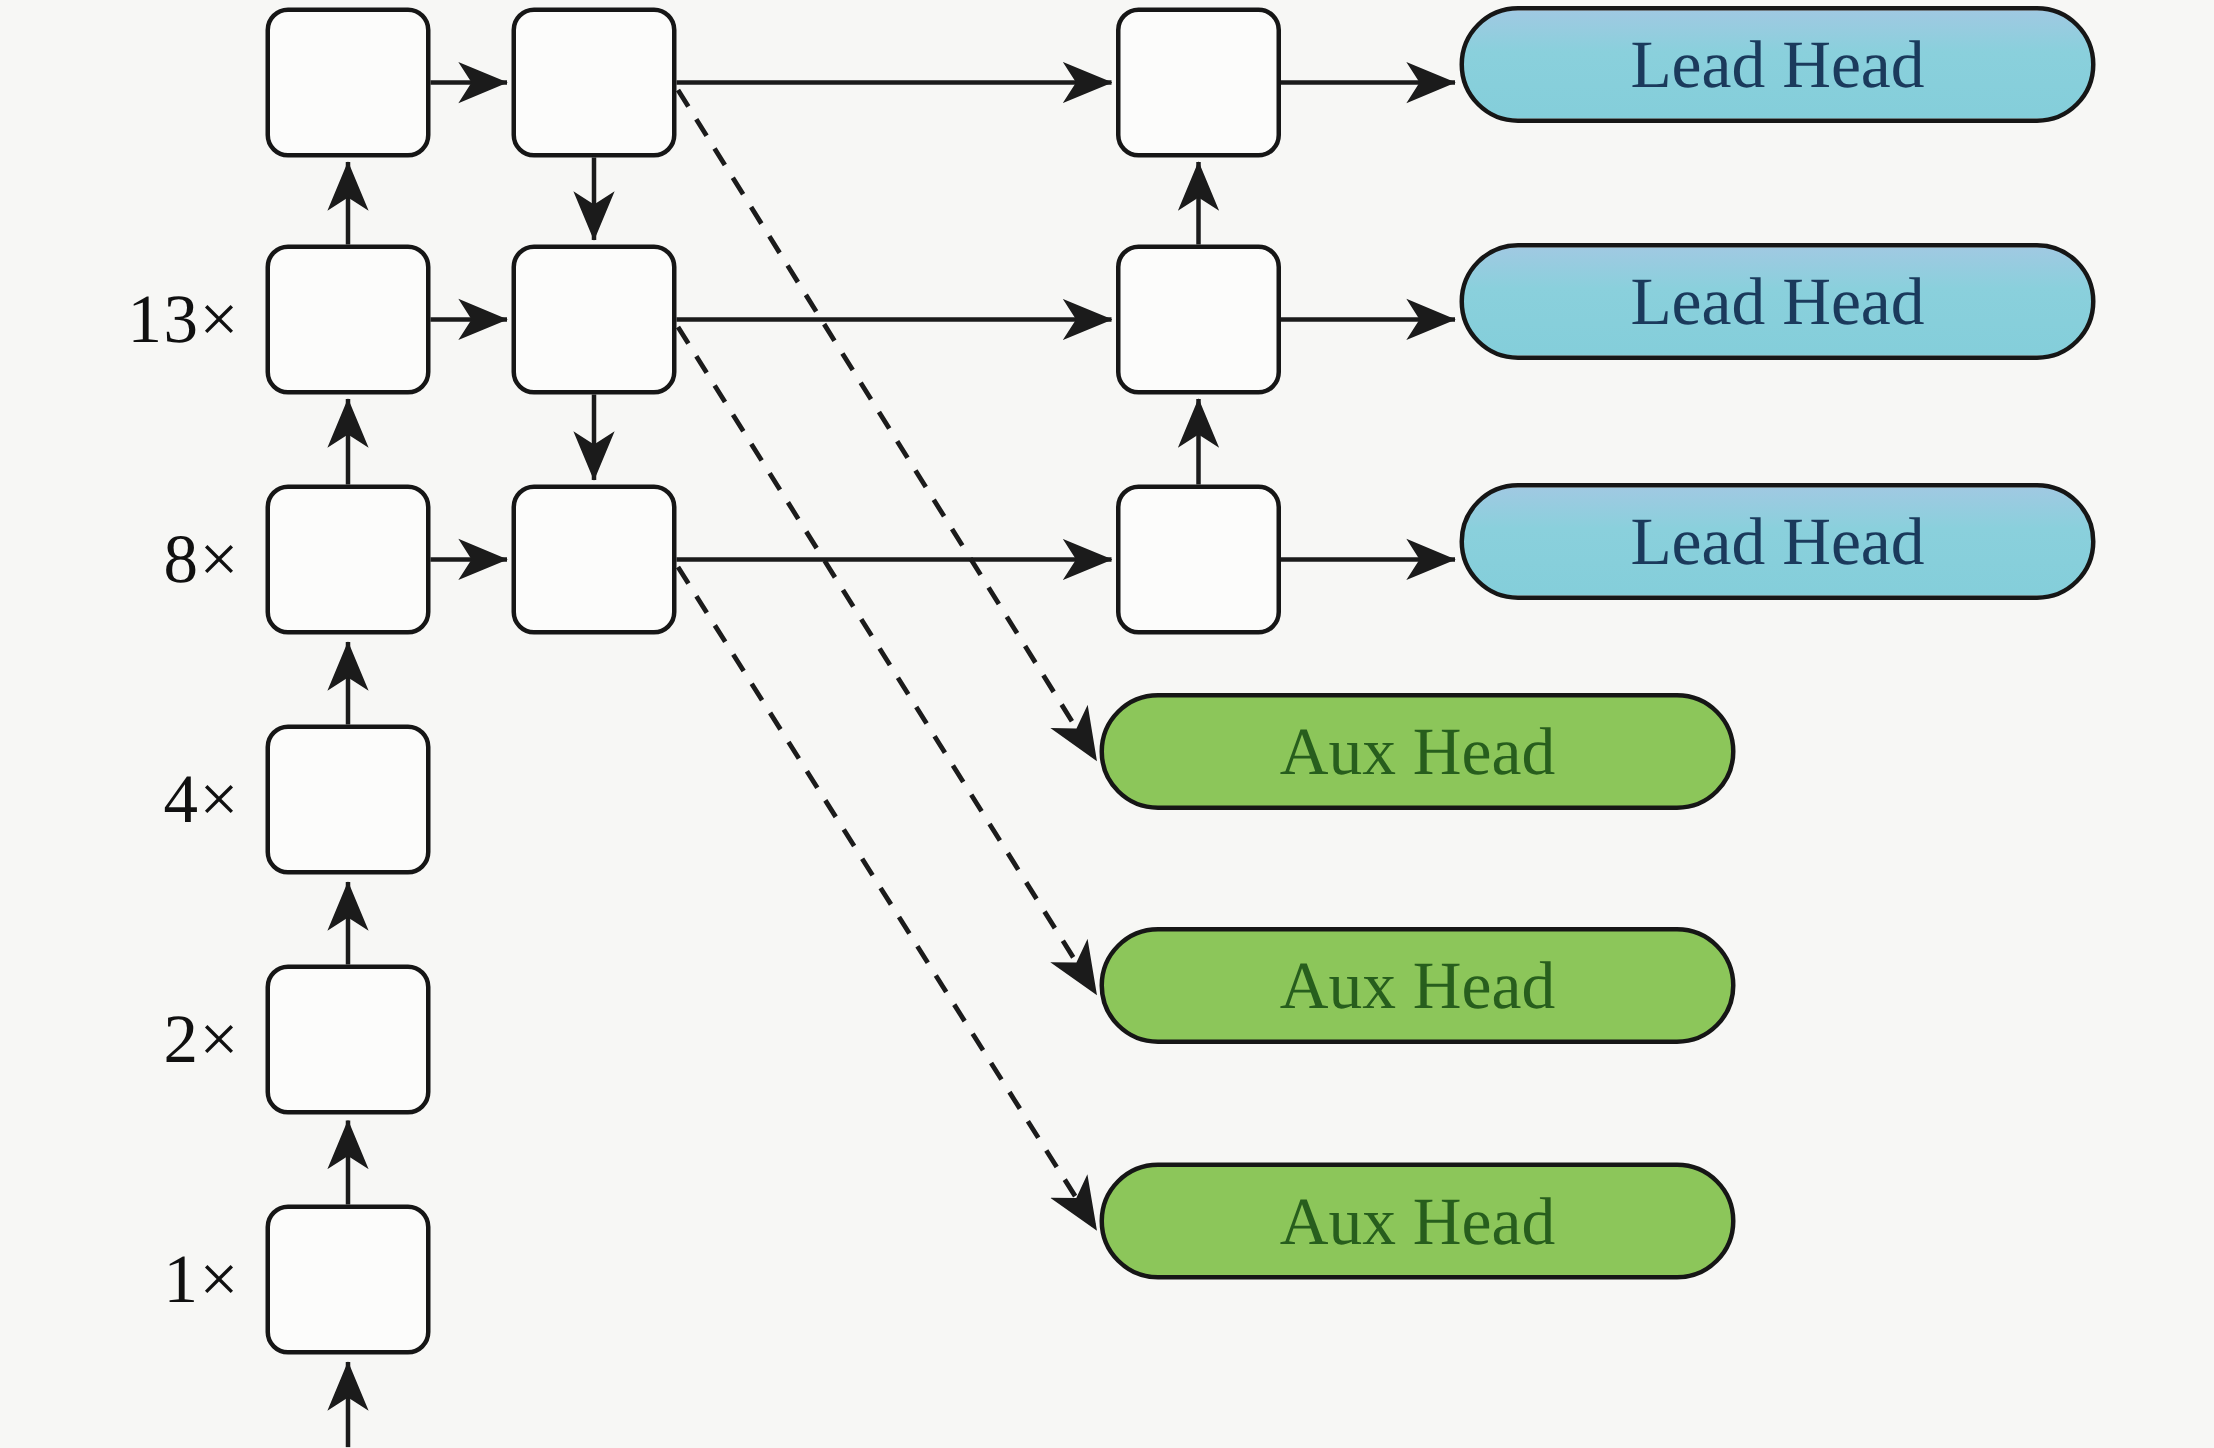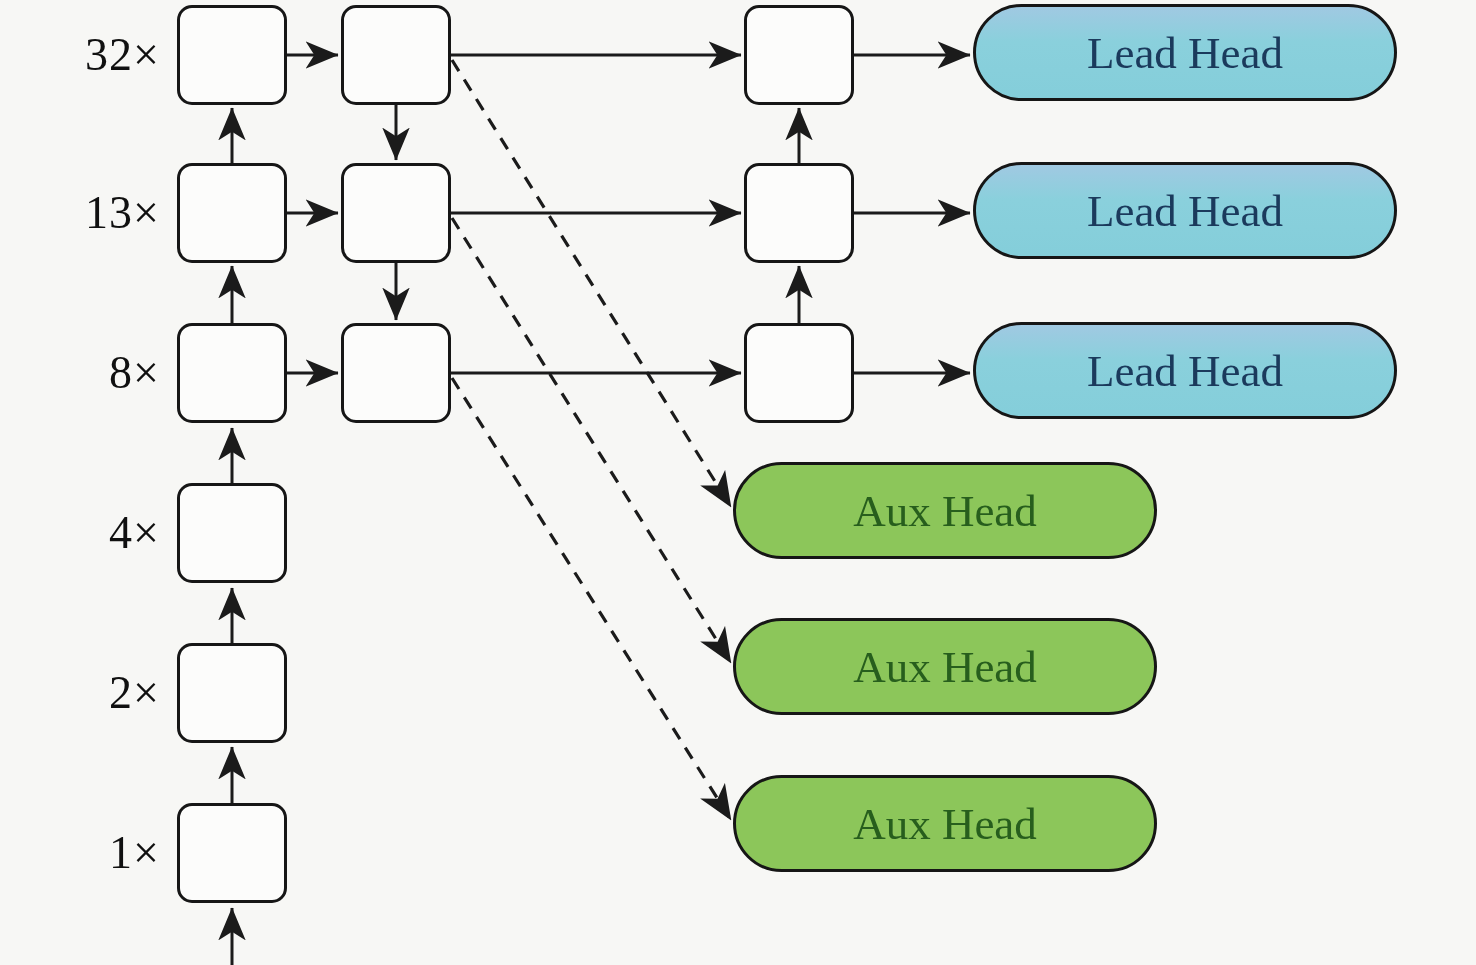--- a/index.html
+++ b/index.html
@@ -30,21 +30,21 @@
     background:var(--block-fill);
     border:3.2px solid var(--block-border);
     border-radius:15px;z-index:2;
   }
   .scale-label{
     position:absolute;left:0;width:160px;height:64px;line-height:64px;
     text-align:right;font-size:46px;color:var(--label-text);z-index:2;
     letter-spacing:1px;
   }
   .pill{
-    position:absolute;width:424px;height:97px;box-sizing:border-box;
+    position:absolute;width:424px;height:78px;box-sizing:border-box;
     border:3.2px solid var(--block-border);border-radius:51px;
     display:flex;align-items:center;justify-content:center;
     font-size:45px;z-index:2;
   }
   .pill.lead{
     background:linear-gradient(180deg,var(--lead-fill-top) 0%,var(--lead-fill-mid) 38%,var(--lead-fill-bottom) 100%);
     color:var(--lead-text);
   }
   .pill.aux{
     background:var(--aux-fill);
@@ -86,21 +86,20 @@
 
     <line class="wire" x1="854" y1="55" x2="970" y2="55" marker-end="url(#ah)"></line>
     <line class="wire" x1="854" y1="213" x2="970" y2="213" marker-end="url(#ah)"></line>
     <line class="wire" x1="854" y1="373" x2="970" y2="373" marker-end="url(#ah)"></line>
 
     <line class="wire dashed" x1="452" y1="60" x2="731" y2="507" marker-end="url(#ah)"></line>
     <line class="wire dashed" x1="452" y1="218" x2="731" y2="663" marker-end="url(#ah)"></line>
     <line class="wire dashed" x1="452" y1="378" x2="731" y2="820" marker-end="url(#ah)"></line>
   </svg>
 
-  <div class="scale-label" style="top:23px">32×</div>
   <div class="scale-label" style="top:181px">13×</div>
   <div class="scale-label" style="top:341px">8×</div>
   <div class="scale-label" style="top:501px">4×</div>
   <div class="scale-label" style="top:661px">2×</div>
   <div class="scale-label" style="top:821px">1×</div>
 
   <div class="block" style="left:177px;top:5px"></div>
   <div class="block" style="left:177px;top:163px"></div>
   <div class="block" style="left:177px;top:323px"></div>
   <div class="block" style="left:177px;top:483px"></div>

